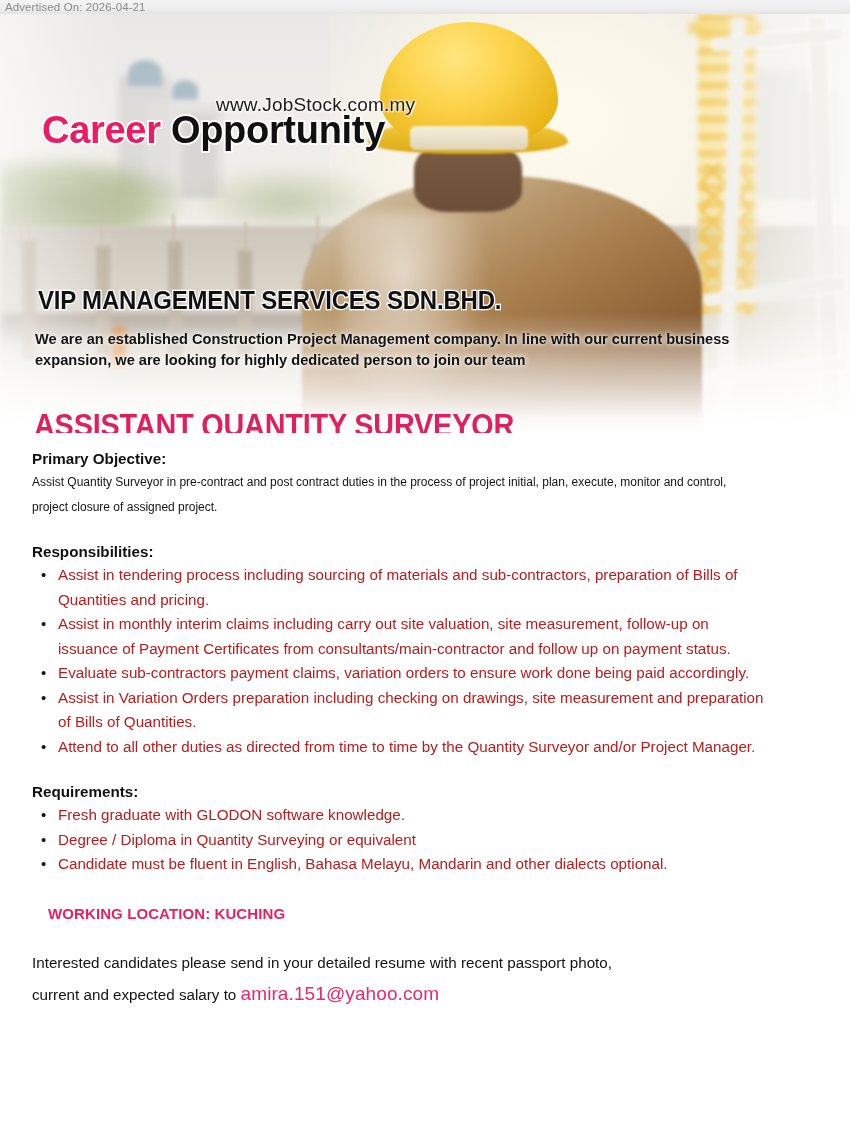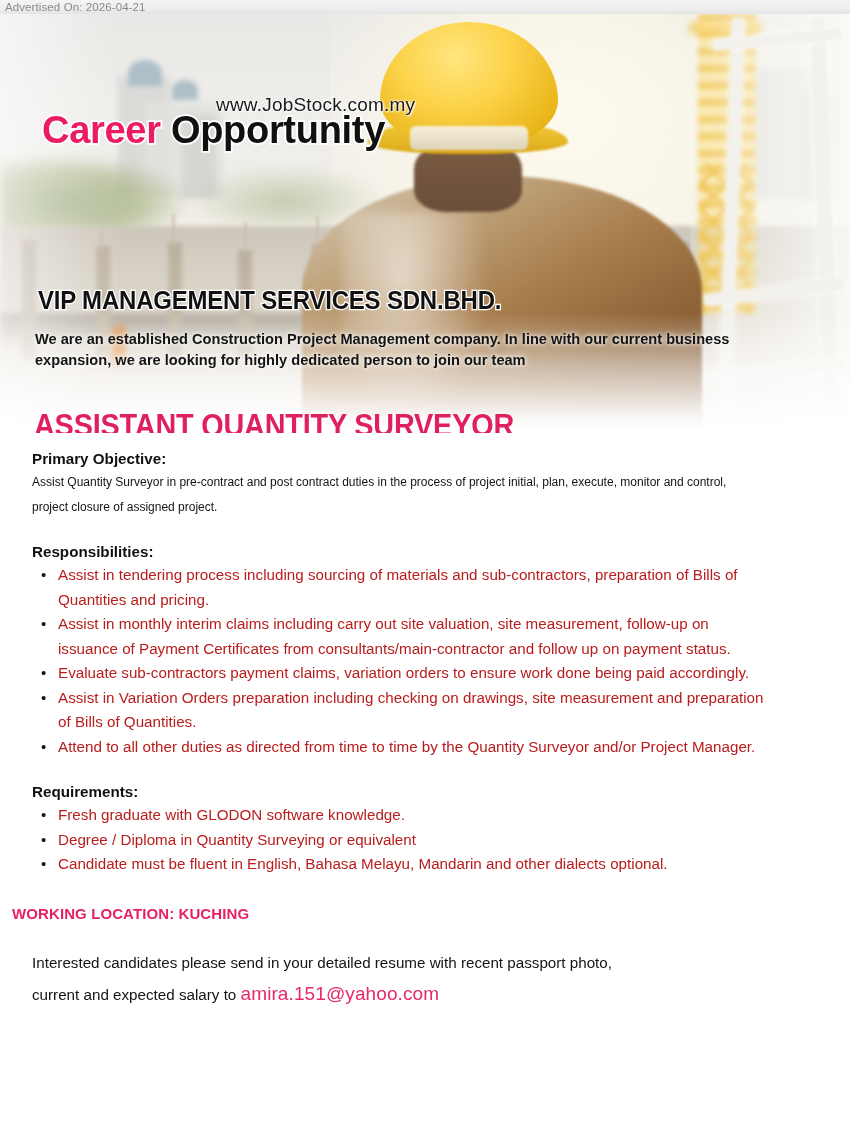--- a/index.html
+++ b/index.html
@@ -215,21 +215,21 @@
     position:relative; padding-left:26px;
     font-size:15.2px; color:#b91c1c; line-height:24.5px;
   }
   ul.bullets li::before {
     content:"\2022"; position:absolute; left:9px; top:0;
     font-size:15px; color:#141414;
   }
   .gap-md { height:22px; }
   .gap-lg { height:26px; }
   .worklocation {
-    padding-left:12px; font-size:15px; font-weight:bold; color:#e81f63;
+    padding-left:48px; font-size:15px; font-weight:bold; color:#e81f63;
     letter-spacing:.1px; line-height:22px;
   }
   .closing {
     padding-left:32px; padding-right:36px;
     font-size:15.2px; color:#141414; line-height:31px;
   }
   .email {
     color:#e8286c; font-size:19px; letter-spacing:.1px;
   }
 </style>

